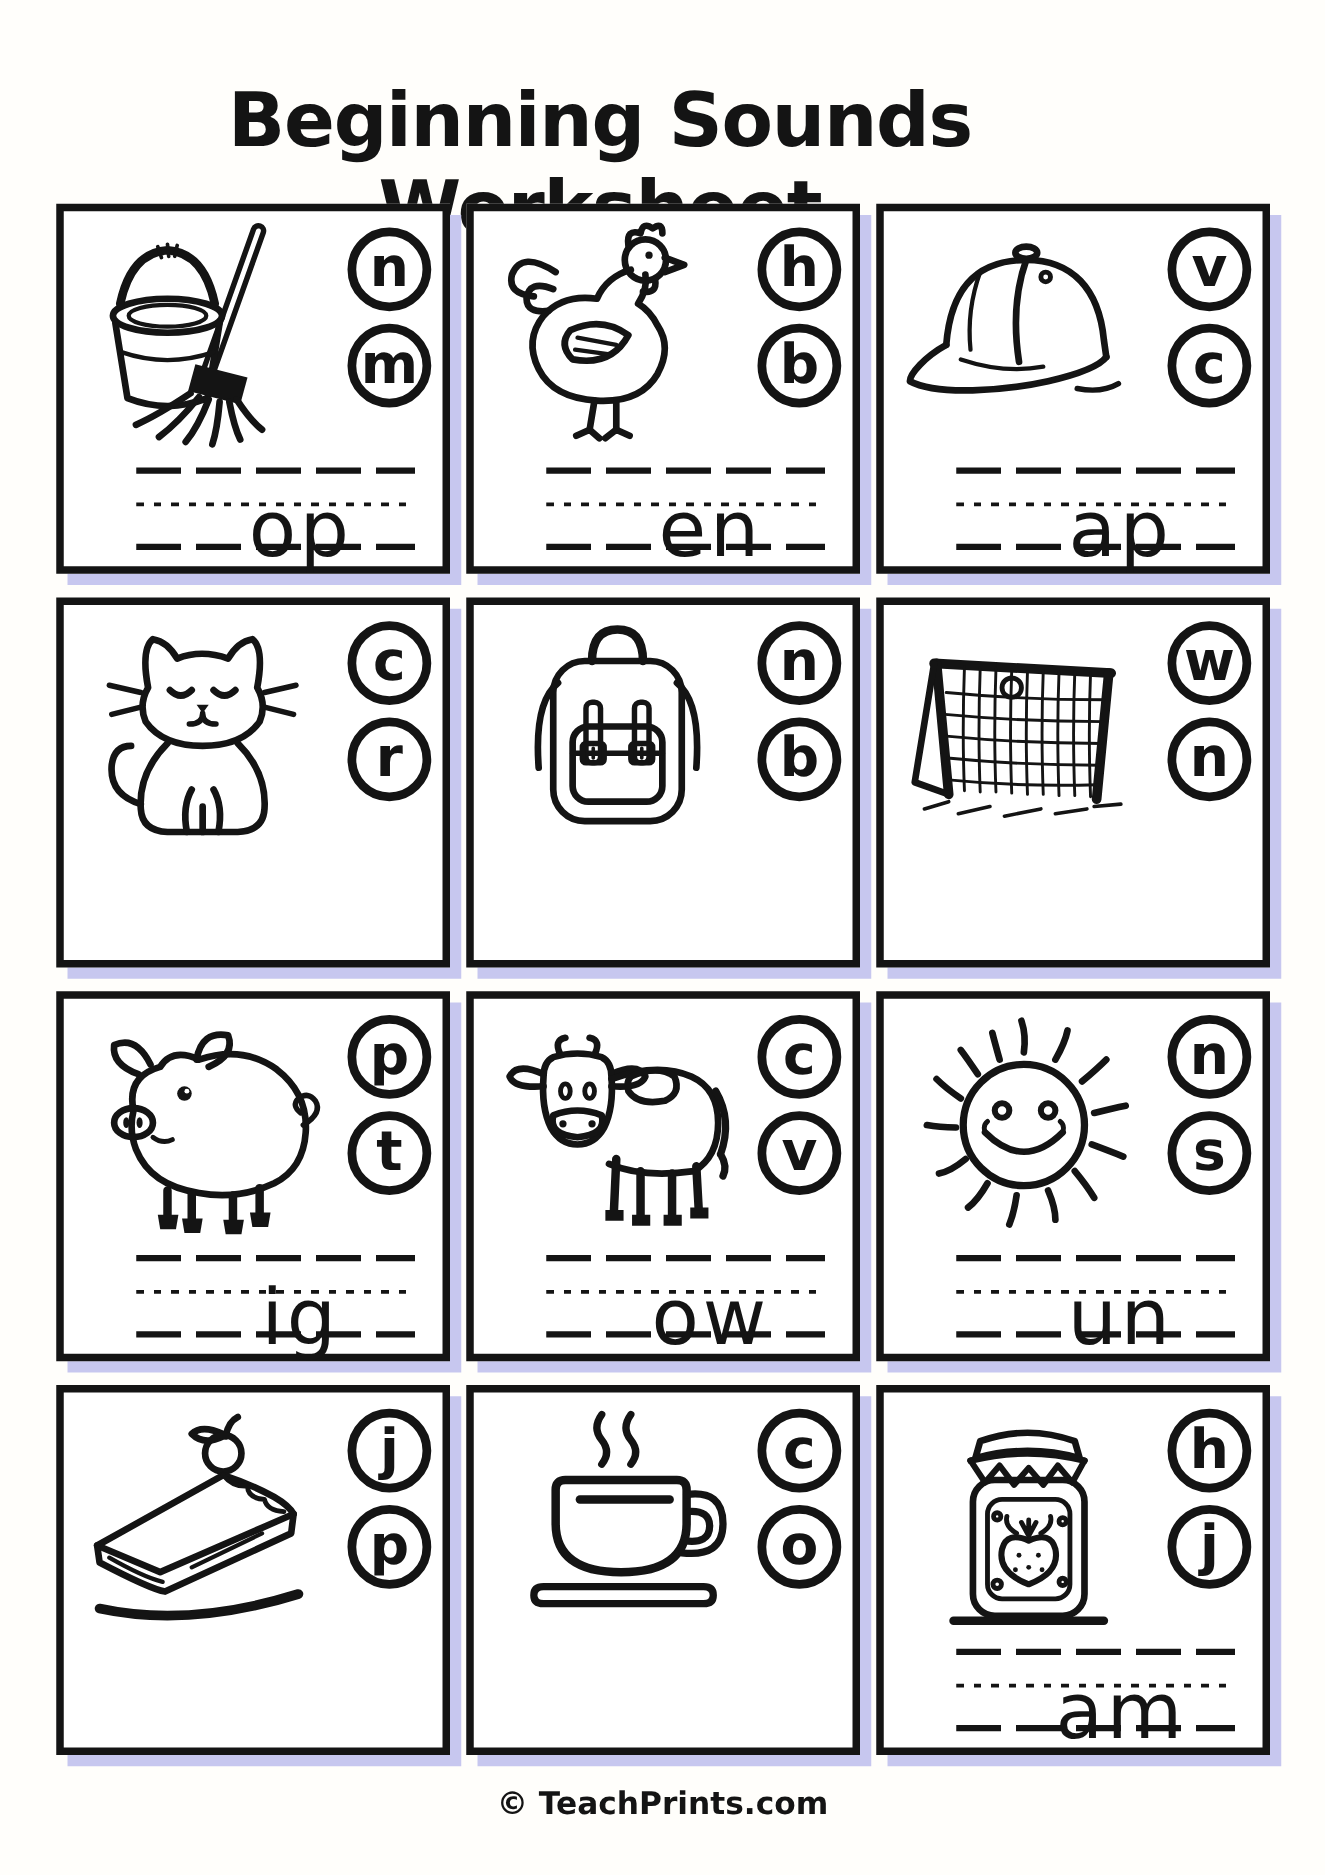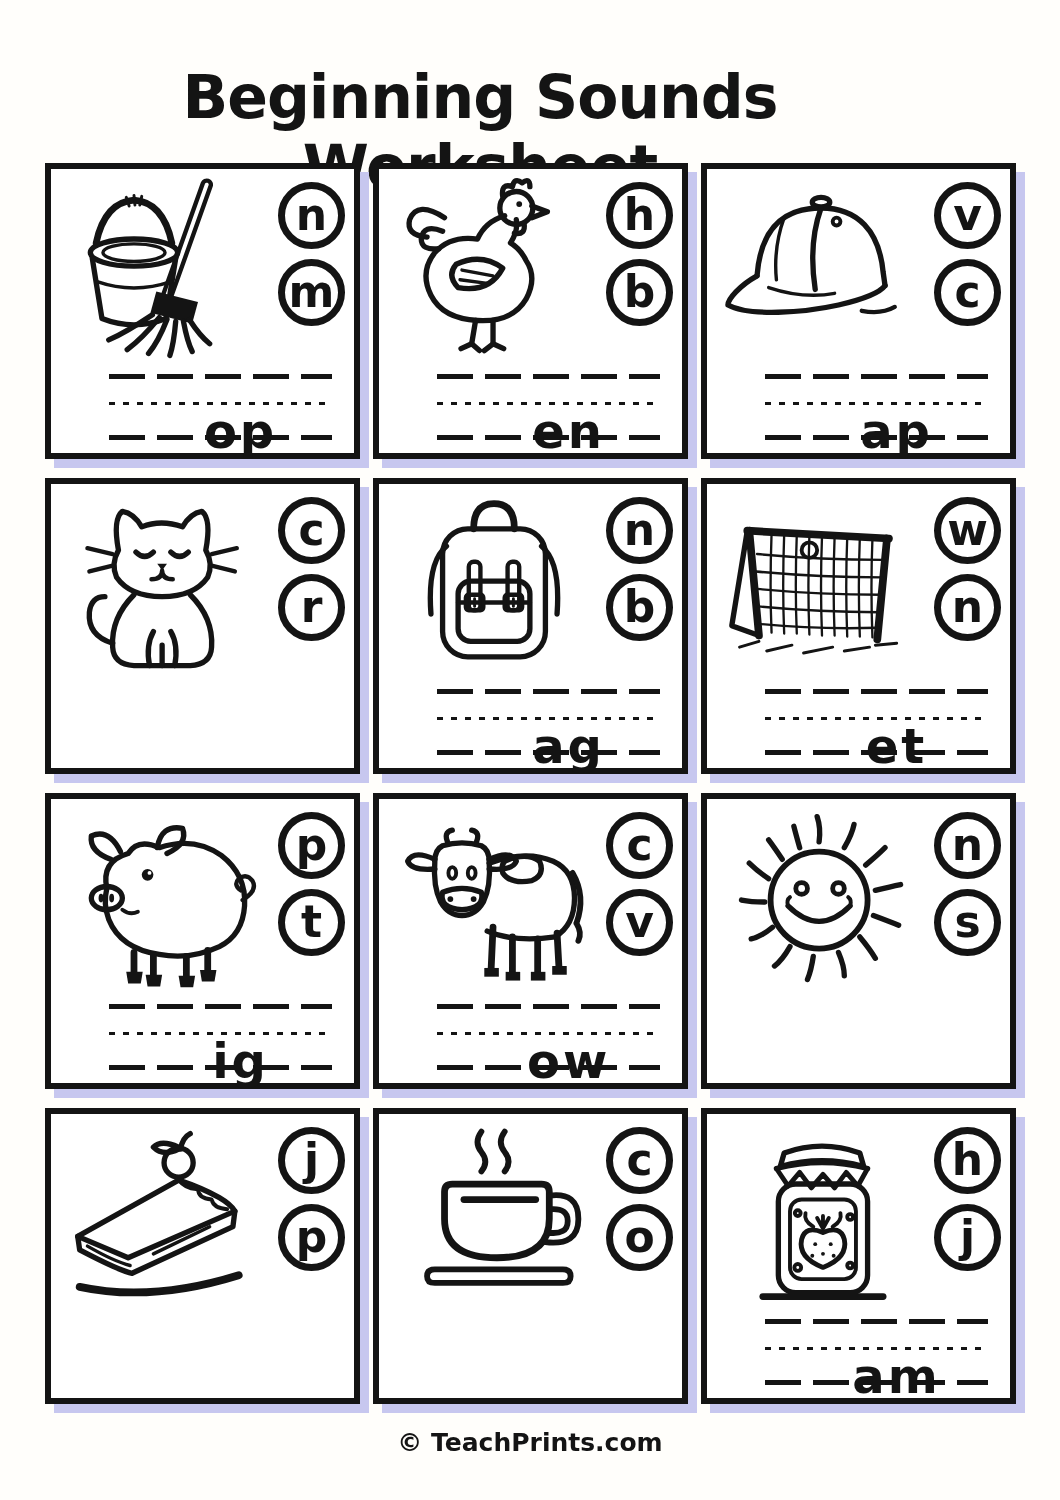--- a/index.html
+++ b/index.html
@@ -66,21 +66,21 @@
     top:28px; height:3px;
     background:repeating-linear-gradient(90deg,var(--ink) 0 6px,transparent 6px 14px);
   }
   .wline.bot{
     bottom:0; height:5px;
     background:repeating-linear-gradient(90deg,var(--ink) 0 36px,transparent 36px 48px);
   }
   .word{
     position:absolute; left:59%; transform:translateX(-50%);
     bottom:-15px;
-    font-size:48px; font-weight:bold; letter-spacing:3px; line-height:1;
+    font-size:62px; font-weight:normal; letter-spacing:3px; line-height:1;
     white-space:nowrap;
   }
   .footer{
     position:absolute; top:1428px; left:0; width:1060px;
     text-align:center;
     font-size:25px; font-weight:bold;
   }
 </style>
 </head>
 <body>
@@ -195,48 +195,36 @@
   <rect x="79" y="74" width="12" height="50" rx="5" stroke-width="4.5"></rect>
   <rect x="119" y="74" width="12" height="50" rx="5" stroke-width="4.5"></rect>
   <rect x="76" y="108" width="18" height="16" rx="3" stroke-width="4.5"></rect>
   <rect x="116" y="108" width="18" height="16" rx="3" stroke-width="4.5"></rect>
   <path d="M85 112 v8 M125 112 v8" stroke-width="3"></path>
 </svg></div>
     <div class="circles">
       <div class="circle">n</div>
       <div class="circle">b</div>
     </div>
-    <div class="writing">
-      <div class="wline top"></div>
-      <div class="wline mid"></div>
-      <div class="wline bot"></div>
-      <div class="word">ag</div>
-    </div>
   </div>
 
   <div class="card">
     <div class="card-image"><svg viewBox="0 0 210 200" fill="none" stroke="#141414" stroke-width="5.5" stroke-linecap="round" stroke-linejoin="round">
   <path d="M28 42 L174 50" stroke-width="8"></path>
   <path d="M30 42 L40 150" stroke-width="8"></path>
   <path d="M172 50 L162 154" stroke-width="8"></path>
   <path d="M28 42 L12 140 L40 150"></path>
   <path d="M53 45 Q51 100 53 147 M66 46 Q64 100 66 148 M79 46 Q77 100 79 148 M92 47 Q90 100 92 149 M105 48 Q103 100 105 150 M118 48 Q116 100 118 150 M131 49 Q129 100 131 151 M144 49 Q142 100 144 151 M157 50 Q155 100 157 152" stroke-width="2.4"></path>
   <path d="M38 66 Q100 72 168 72 M37 84 Q100 90 167 90 M38 102 Q100 108 166 108 M39 120 Q100 126 164 126 M40 138 Q100 144 163 142" stroke-width="2.4"></path>
   <circle cx="92" cy="62" r="8" stroke-width="4"></circle>
   <path d="M20 162 l20 -6 M48 166 l26 -6 M86 168 l30 -6 M128 166 l26 -4 M160 160 l22 -2" stroke-width="3"></path>
 </svg></div>
     <div class="circles">
       <div class="circle">w</div>
       <div class="circle">n</div>
-    </div>
-    <div class="writing">
-      <div class="wline top"></div>
-      <div class="wline mid"></div>
-      <div class="wline bot"></div>
-      <div class="word">et</div>
     </div>
   </div>
 
   <div class="card">
     <div class="card-image"><svg viewBox="0 0 210 200" fill="none" stroke="#141414" stroke-width="5.5" stroke-linecap="round" stroke-linejoin="round">
   <path d="M58 48 Q46 24 28 32 Q26 48 48 56"></path>
   <path d="M96 44 Q100 20 122 24 Q128 40 106 50"></path>
   <path d="M44 86 Q38 58 66 50 Q76 34 98 44 Q134 32 162 52 Q188 72 186 104 Q184 134 160 146 Q130 160 98 154 Q58 148 46 118 Q40 102 44 86 Z"></path>
   <ellipse cx="44" cy="96" rx="16" ry="12"></ellipse>
   <ellipse cx="38" cy="96" rx="2.5" ry="4.5" fill="#141414" stroke="none"></ellipse>
@@ -315,20 +303,26 @@
   <path d="M54 126 Q42 136 32 138"></path>
   <path d="M46 100 Q32 100 22 98"></path>
   <path d="M50 76 Q38 68 30 60"></path>
   <path d="M64 56 Q56 44 50 36"></path>
   <path d="M82 44 Q78 30 76 22"></path>
 </svg></div>
     <div class="circles">
       <div class="circle">n</div>
       <div class="circle">s</div>
     </div>
+    <div class="writing">
+      <div class="wline top"></div>
+      <div class="wline mid"></div>
+      <div class="wline bot"></div>
+      <div class="word">un</div>
+    </div>
   </div>
 
   <div class="card">
     <div class="card-image"><svg viewBox="0 0 210 200" fill="none" stroke="#141414" stroke-width="5.5" stroke-linecap="round" stroke-linejoin="round">
   <path d="M118 28 Q100 20 92 28 Q102 38 118 30 Z"></path>
   <path d="M120 30 Q122 18 130 14"></path>
   <circle cx="118" cy="44" r="15"></circle>
   <path d="M14 120 L118 62 Q142 70 160 80 Q172 87 176 94 L66 142 Z"></path>
   <path d="M118 62 q8 10 20 9 q0 10 14 11 q2 9 16 10" stroke-width="4"></path>
   <path d="M14 120 L16 134 Q58 156 70 158 L174 110 L176 94"></path>

